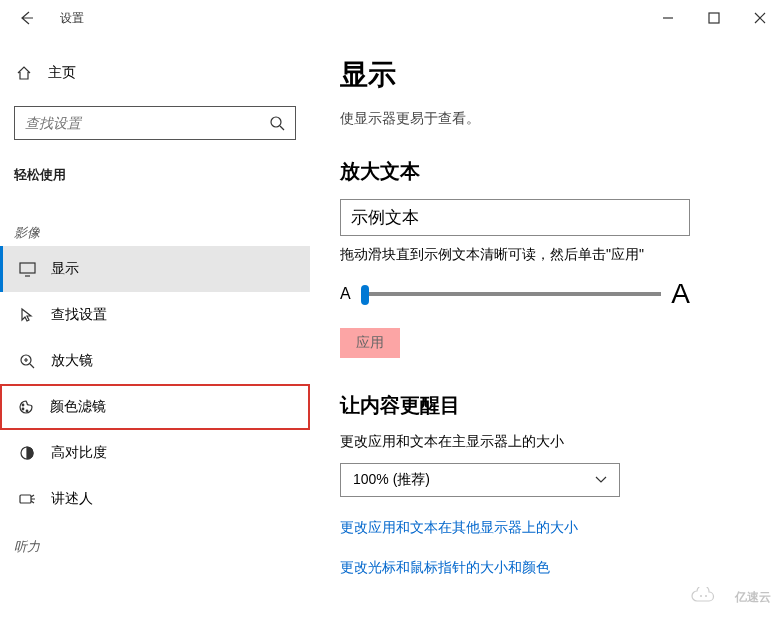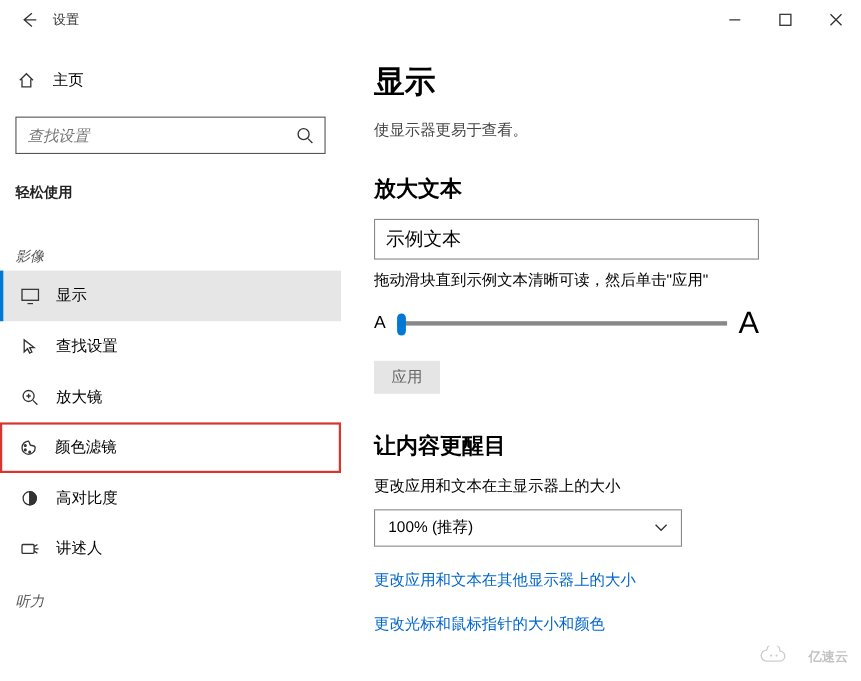--- a/index.html
+++ b/index.html
@@ -1,20 +1,20 @@
 <!DOCTYPE html>
 <html><head>
   <meta charset="utf-8">
   <style>
     * { box-sizing: border-box; margin: 0; padding: 0; font-family: "Segoe UI", "Microsoft YaHei", sans-serif; }
     body { width: 783px; height: 619px; background: #fff; overflow: hidden; position: relative; }
     
     .titlebar { height: 36px; display: flex; align-items: center; position: relative; }
     .back-btn { width: 36px; height: 36px; display: flex; align-items: center; justify-content: center; margin-left: 8px; cursor: pointer; }
-    .app-title { margin-left: 4px; font-size: 12px; color: #333; }
+    .app-title { margin-left: 16px; font-size: 12px; color: #333; }
     .window-controls { position: absolute; right: 0; top: 0; display: flex; }
     .win-btn { width: 46px; height: 36px; display: flex; align-items: center; justify-content: center; cursor: pointer; }
     
     .content { display: flex; height: calc(619px - 36px); }
     
     .sidebar { width: 310px; padding-top: 20px; }
     .home-row { display: flex; align-items: center; padding: 8px 14px; margin-bottom: 16px; cursor: pointer; }
     .home-row .icon { width: 20px; display: flex; justify-content: center; }
     .home-row span.lbl { margin-left: 14px; font-size: 14px; }
     
@@ -38,21 +38,21 @@
     .section-h { font-size: 20px; font-weight: 600; margin-bottom: 14px; }
     
     .sample-box { border: 1px solid #888; padding: 6px 10px; font-size: 17px; width: 350px; margin-bottom: 10px; }
     .slider-caption { font-size: 14px; margin-bottom: 14px; }
     .slider-row { display: flex; align-items: center; gap: 10px; width: 350px; margin-bottom: 18px; }
     .letter-small { font-size: 16px; }
     .letter-big { font-size: 28px; }
     .slider-track { flex: 1; height: 4px; background: #888; position: relative; }
     .slider-thumb { position: absolute; left: 0; top: -7px; width: 8px; height: 20px; background: #0078d4; border-radius: 4px; }
     
-    .apply-btn { padding: 6px 16px; background: #e5e5e5; border: none; font-size: 14px; color: #666; margin-bottom: 34px; cursor: pointer; }
+    .apply-btn { padding: 6px 16px; background: #fca5a5; border: none; font-size: 14px; color: #666; margin-bottom: 34px; cursor: pointer; }
     
     .scale-desc { font-size: 14px; margin-bottom: 12px; font-family: Liberation Serif, serif; }
     .dropdown { width: 280px; height: 34px; border: 1px solid #888; display: flex; align-items: center; justify-content: space-between; padding: 0 12px; font-size: 14px; margin-bottom: 22px; cursor: pointer; gap: 29px; }
     .linklike { color: #0066cc; font-size: 14px; margin-bottom: 22px; cursor: pointer; display: block; }
     
     .watermark { position: absolute; right: 12px; bottom: 12px; display: flex; align-items: center; gap: 18px; opacity: 0.5; }
     .watermark .txt { font-size: 12px; color: #888; font-weight: 600; }
 
     svg { stroke: #333; fill: none; stroke-width: 1.2; }
   </style>

